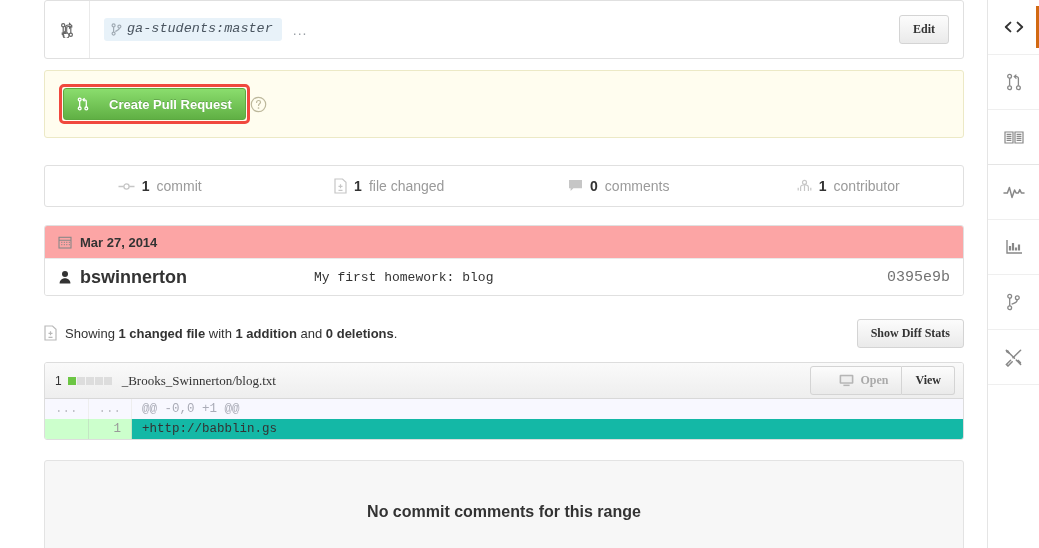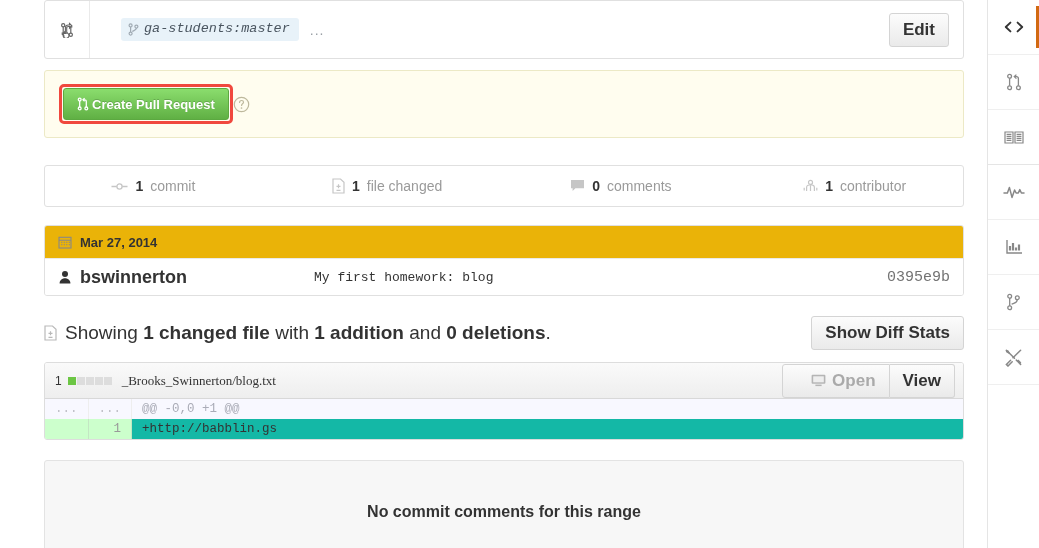--- a/index.html
+++ b/index.html
@@ -22,21 +22,20 @@
   .main {
     position: absolute;
     left: 44px; top: 0px;
     width: 920px;
   }
 
   .panel {
     background: #fff;
     border: 1px solid #e0e0e0;
     border-radius: 3px;
-    gap: 17px;
   }
 
   
   .compare-bar {
     height: 59px;
     display: flex;
     align-items: center;
     border-top: 1px solid #e0e0e0;
     border-left: 1px solid #e0e0e0;
     border-right: 1px solid #e0e0e0;
@@ -81,22 +80,22 @@
     letter-spacing: 1px;
     padding: 0 2px;
   }
   .edit-cell { padding-right: 14px; }
 
   .btn {
     display: inline-flex;
     align-items: center;
     justify-content: center;
     gap: 6px;
-    font-family: Liberation Sans, sans-serif;
-    font-size: 17px;
+    font-family: Liberation Serif, serif;
+    font-size: 12px;
     font-weight: bold;
     color: #333;
     background: linear-gradient(#fcfcfc, #eaeaea);
     border: 1px solid #d4d4d4;
     border-radius: 3px;
     padding: 6px 13px;
     cursor: pointer;
     white-space: nowrap;
   }
 
@@ -113,21 +112,21 @@
   }
   .pr-btn-wrap {
     border: 3px solid #f0483e;
     border-radius: 5px;
     padding: 1px;
     display: inline-flex;
   }
   .btn-green {
     display: inline-flex;
     align-items: center;
-    gap: 3px;
+    gap: 20px;
     background: linear-gradient(#8add6d, #60b044);
     border: 1px solid #5ca941;
     border-radius: 3px;
     color: #fff;
     font-size: 13px;
     font-weight: bold;
     text-shadow: 0 -1px 0 rgba(0,0,0,.18);
     padding: 8px 13px;
     cursor: pointer;
     line-height: 1;
@@ -161,21 +160,21 @@
 
   
   .commits {
     margin-top: 18px;
     border: 1px solid #e0e0e0;
     border-radius: 3px;
     overflow: hidden;
   }
   .commit-date {
     height: 33px;
-    background: #eab308;
+    background: #fca5a5;
     border-bottom: 1px solid #eaeaea;
     display: flex;
     align-items: center;
     padding-left: 13px;
     gap: 8px;
     font-size: 13px;
     font-weight: bold;
     color: #333;
   }
   .commit-date .cicon { color: #888; display: inline-flex; }
@@ -218,21 +217,21 @@
     margin-top: 22px;
     height: 30px;
     display: flex;
     align-items: center;
   }
   .diffstats-text {
     flex: 1;
     display: flex;
     align-items: center;
     gap: 8px;
-    font-size: 19px;
+    font-size: 13px;
     color: #333;
   }
   .diffstats-text .dicon { color: #b9b9b9; display: inline-flex; }
   .diffstats-text b { font-weight: bold; }
 
   
   .file-box {
     margin-top: 14px;
     border: 1px solid #dddddd;
     border-radius: 3px;

